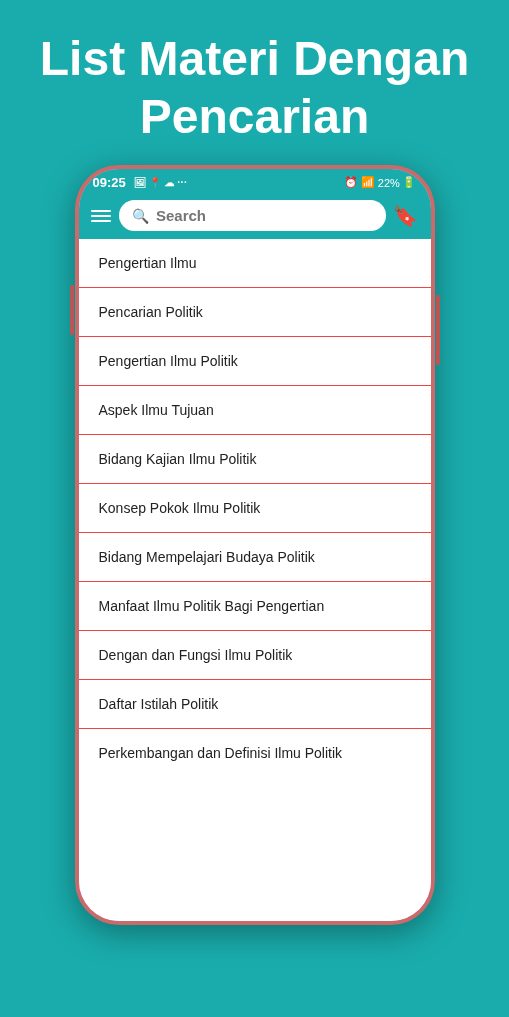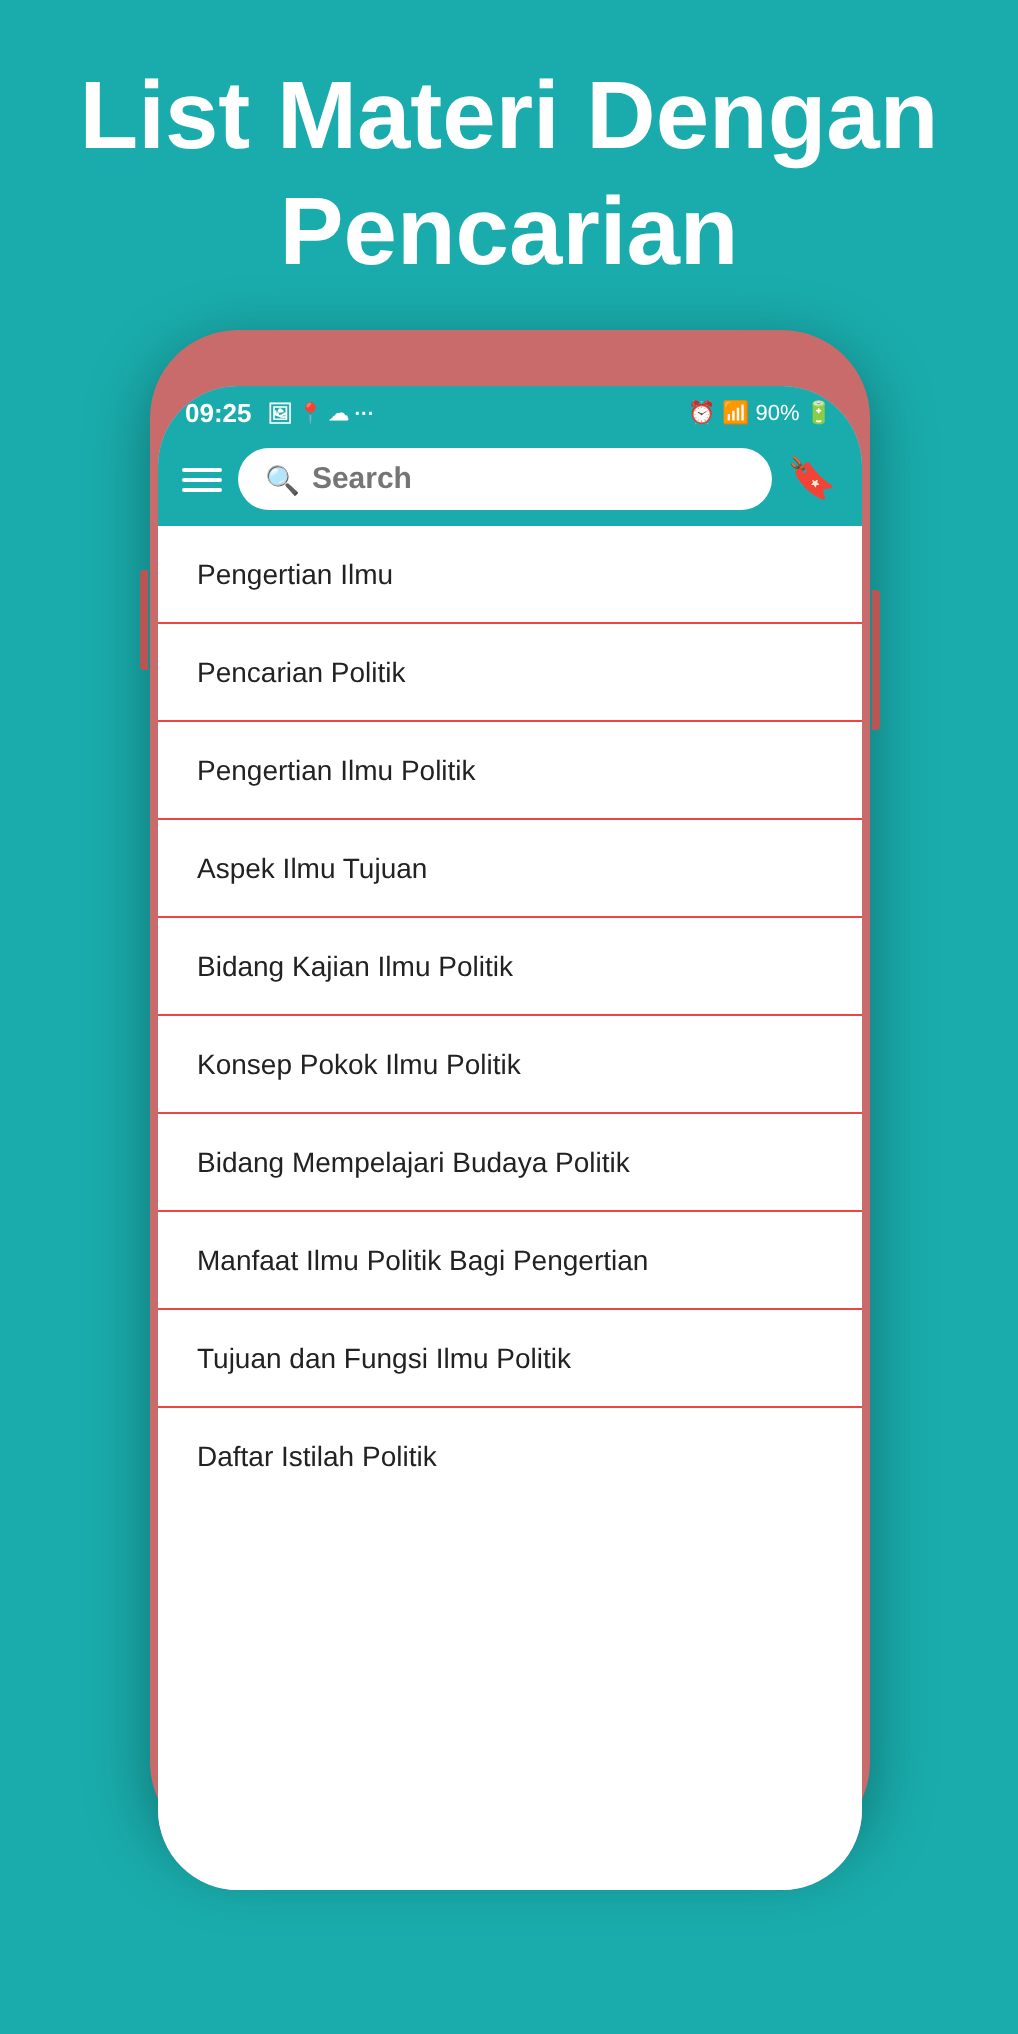--- a/index.html
+++ b/index.html
@@ -35,21 +35,20 @@
     }
 
     .phone-inner {
       width: 100%;
       height: 100%;
       background: #f9a8d4;
       border-radius: 40px;
       overflow: hidden;
       display: flex;
       flex-direction: column;
-      margin-top: 24px;
     }
 
     
     .status-bar {
       background: #1AACAC;
       color: white;
       font-size: 12px;
       padding: 6px 14px 4px 14px;
       display: flex;
       justify-content: space-between;
@@ -179,21 +178,21 @@
   <div class="phone-inner">
 
     <div class="status-bar">
       <div class="status-left">
         <span>09:25</span>
         <span style="font-size:10px; margin-left:4px;">🖼 📍 ☁ ···</span>
       </div>
       <div class="status-icons">
         <span>⏰</span>
         <span>📶</span>
-        <span>90%</span>
+        <span>22%</span>
         <span>🔋</span>
       </div>
     </div>
 
     <div class="toolbar">
       <div class="hamburger-icon">
         <span></span>
         <span></span>
         <span></span>
       </div>
@@ -206,18 +205,19 @@
 
     <div class="list-container" id="list-container">
     <div class="list-item">Pengertian Ilmu</div>
         <div class="list-item">Pencarian Politik</div>
         <div class="list-item">Pengertian Ilmu Politik</div>
         <div class="list-item">Aspek Ilmu Tujuan</div>
         <div class="list-item">Bidang Kajian Ilmu Politik</div>
         <div class="list-item">Konsep Pokok Ilmu Politik</div>
         <div class="list-item">Bidang Mempelajari Budaya Politik</div>
         <div class="list-item">Manfaat Ilmu Politik Bagi Pengertian</div>
-        <div class="list-item">Tujuan dan Fungsi Ilmu Politik</div>
+        <div class="list-item">Dengan dan Fungsi Ilmu Politik</div>
         <div class="list-item">Daftar Istilah Politik</div>
+        <div class="list-item">Perkembangan dan Definisi Ilmu Politik</div>
       </div>
 
   </div>
 </div>
 
 </body></html>

